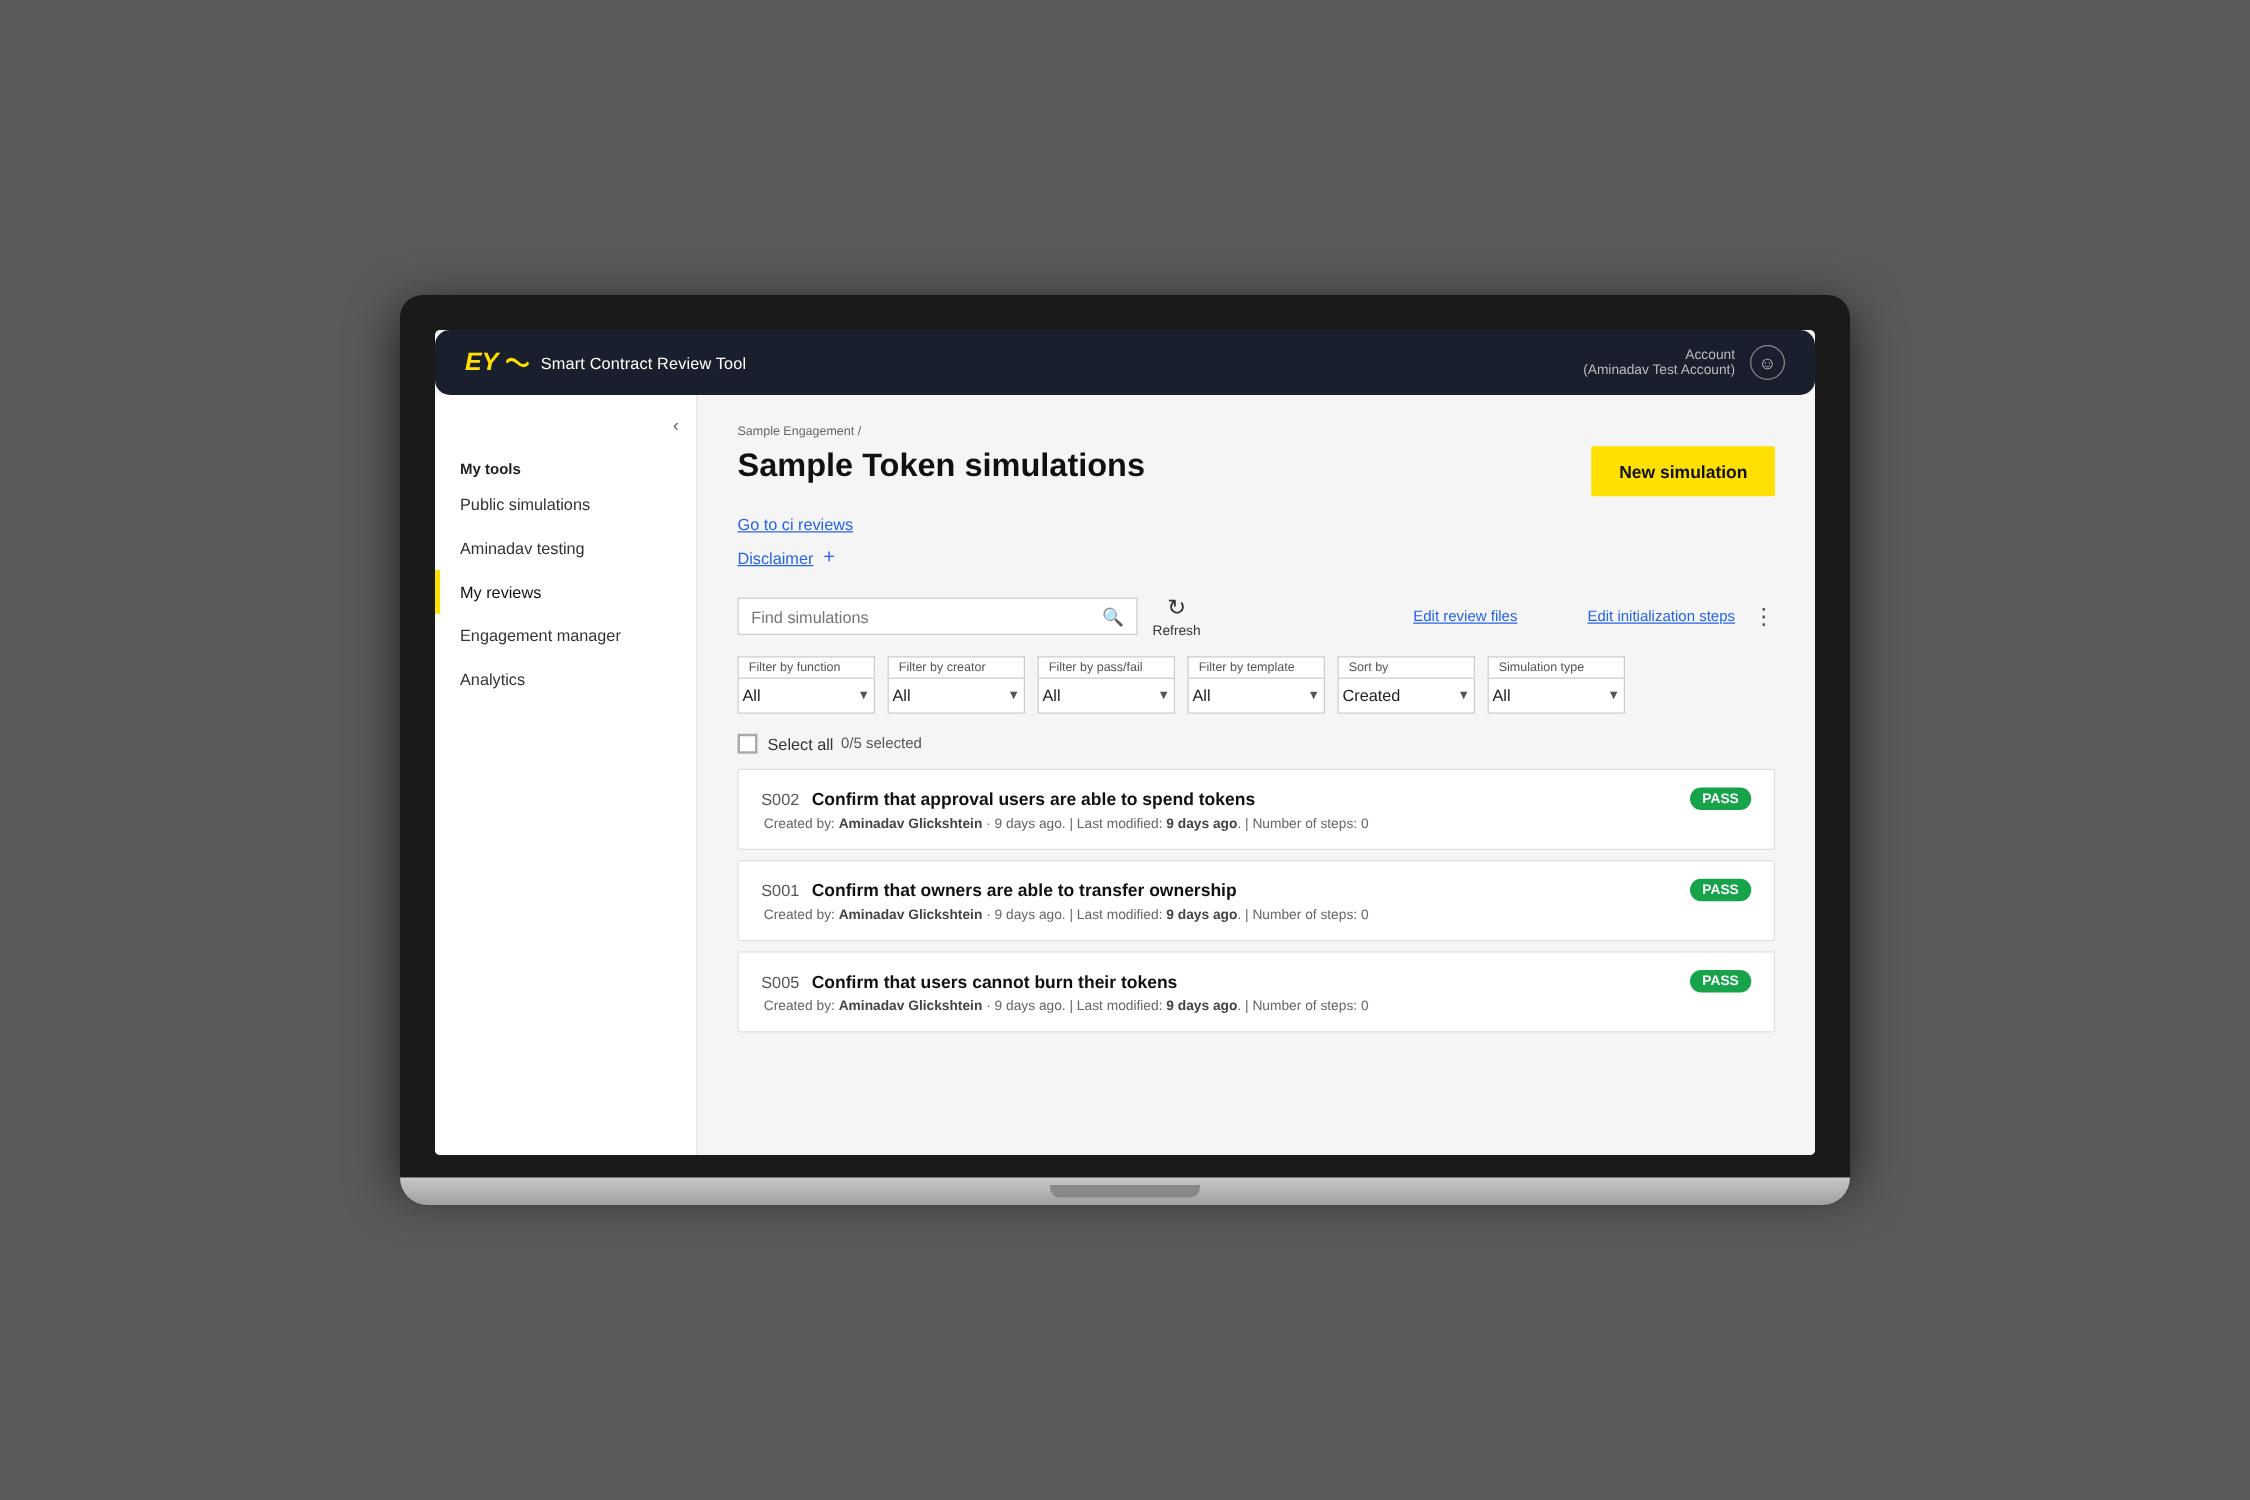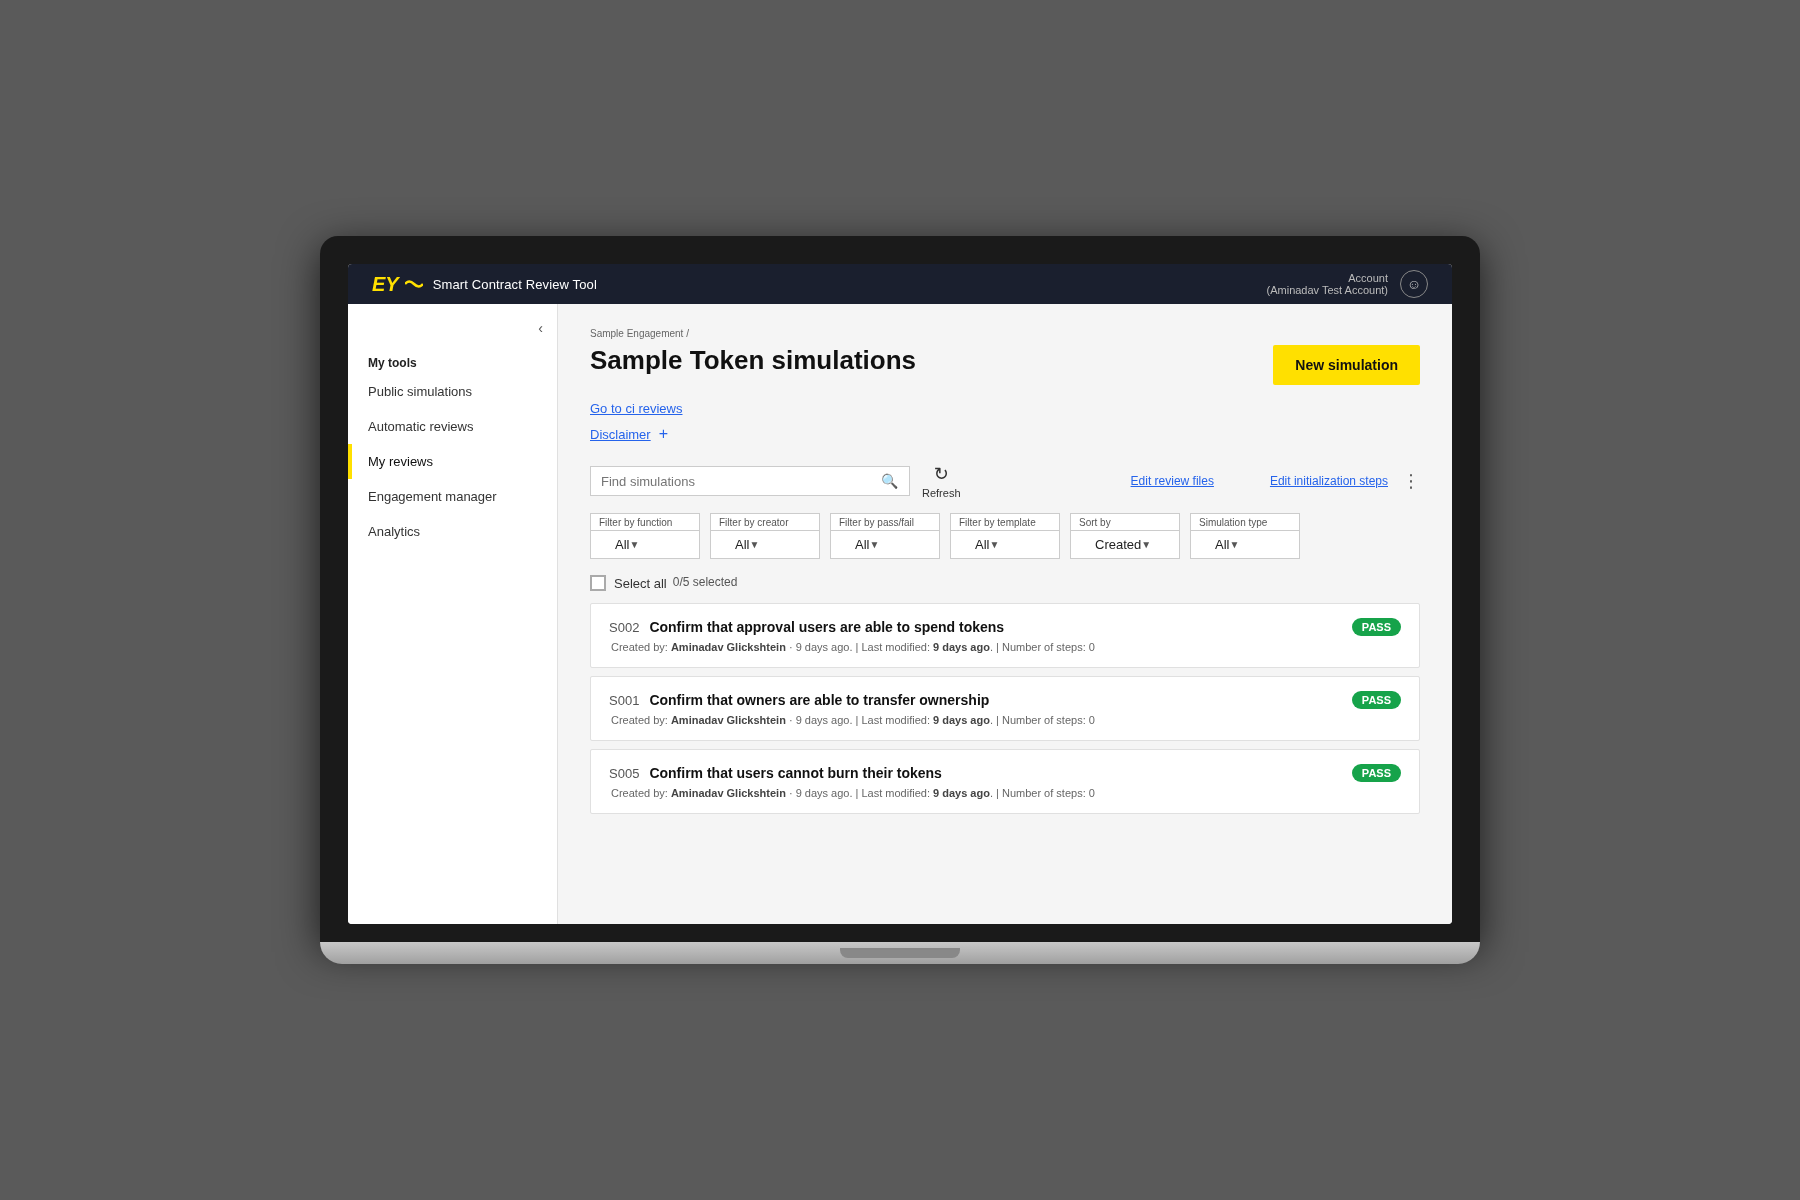--- a/index.html
+++ b/index.html
@@ -55,22 +55,23 @@
       height: 660px;
     }
 
     
     .top-nav {
       background: #1a1f2e;
       display: flex;
       align-items: center;
       justify-content: space-between;
       padding: 0 24px;
-      height: 40px;
+      height: 52px;
       flex-shrink: 0;
+      border-radius: 12px;
     }
     .top-nav-left {
       display: flex;
       align-items: center;
       gap: 10px;
     }
     .ey-logo {
       color: #fff;
       font-weight: bold;
       font-size: 18px;
@@ -302,26 +303,27 @@
       font-size: 10px;
       color: #555;
       border: 1px solid #ccc;
       border-bottom: none;
       padding: 3px 8px 2px;
       background: #fff;
     }
     .filter-select {
       border: 1px solid #ccc;
       background: #fff;
-      padding: 6px 24px;
+      padding: 6px 3px;
       font-size: 13px;
       color: #222;
       cursor: pointer;
       display: flex;
       align-items: center;
+      justify-content: space-between;
     }
     .filter-chevron {
       font-size: 10px;
       color: #555;
     }
 
     
     .select-all-row {
       display: flex;
       flex-direction: row;
@@ -426,21 +428,21 @@
           <aside class="sidebar">
             <div class="sidebar-toggle">
               <button class="sidebar-toggle-btn">‹</button>
             </div>
             <div class="sidebar-section-label">My tools</div>
 
             <div class="sidebar-item">
               <span>Public simulations</span>
             </div>
             <div class="sidebar-item">
-              <span>Automatic reviews</span>
+              <span>Aminadav testing</span>
             </div>
             <div class="sidebar-item active">
               <span>My reviews</span>
             </div>
             <div class="sidebar-item">
               <span>Engagement manager</span>
             </div>
             <div class="sidebar-item">
               <span>Analytics</span>
             </div>

